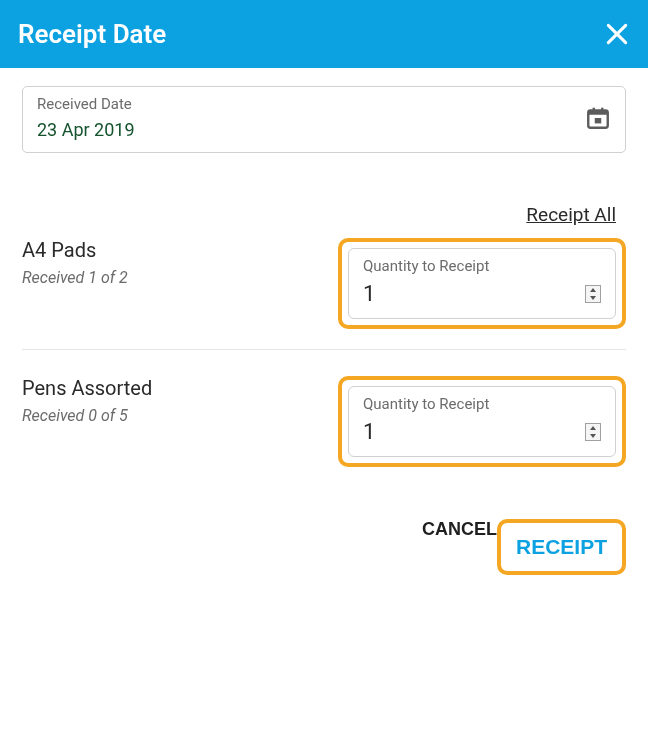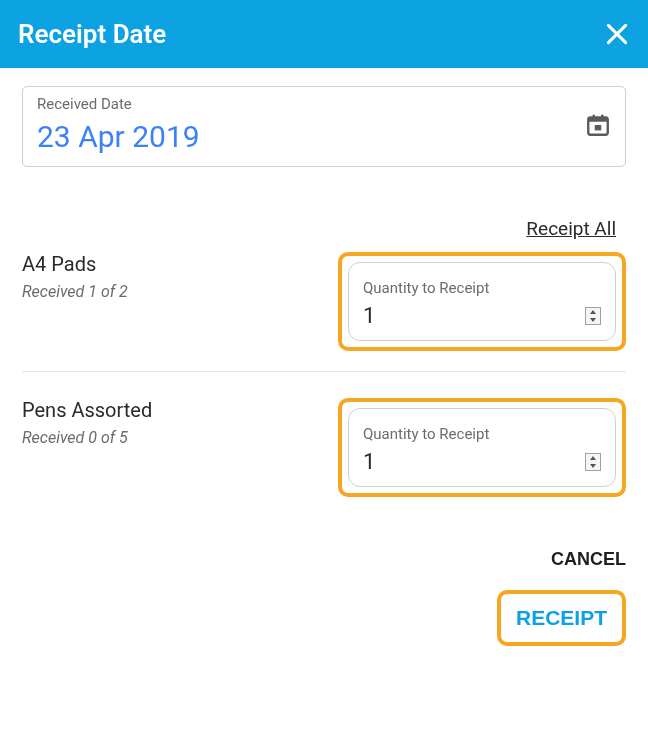--- a/index.html
+++ b/index.html
@@ -41,22 +41,22 @@
       align-items: center;
       justify-content: space-between;
     }
     .field-label {
       color: #6c6c6c;
       font-size: 15px;
       margin-bottom: 6px;
       display: block;
     }
     .field-value {
-      color: #3b82f6;
-      font-size: 30px;
+      color: #14532d;
+      font-size: 18px;
     }
     .date-icon {
       width: 26px;
       height: 26px;
       color: #5c5c5c;
     }
     .receipt-all-row {
       display: flex;
       justify-content: flex-end;
       margin-top: 50px;
@@ -92,22 +92,22 @@
     .highlight {
       border: 4px solid #f5a623;
       border-radius: 10px;
       padding: 6px;
     }
     .qty-field {
       width: 268px;
     }
     .qty-box {
       border: 1px solid #d0d0d0;
-      border-radius: 12px;
-      padding: 16px 14px 12px 14px;
+      border-radius: 6px;
+      padding: 8px 14px 12px 14px;
       display: flex;
       flex-direction: column;
     }
     .qty-row {
       display: flex;
       align-items: center;
       justify-content: space-between;
     }
     .qty-value {
       font-size: 22px;
@@ -135,24 +135,22 @@
       border-radius: 5px;
       padding: 26px 18px;
     }
     .notes-placeholder {
       color: #8a8a8a;
       font-size: 20px;
     }
     .footer {
       display: flex;
       justify-content: flex-end;
-      align-items: flex-end;
-      gap: 20px;
+      align-items: flex-start;
       margin-top: 40px;
-      flex-direction: column;
     }
     .btn-cancel {
       font-size: 18px;
       font-weight: 700;
       color: #202020;
       background: none;
       border: none;
       cursor: pointer;
     }
     .btn-receipt-wrap {

